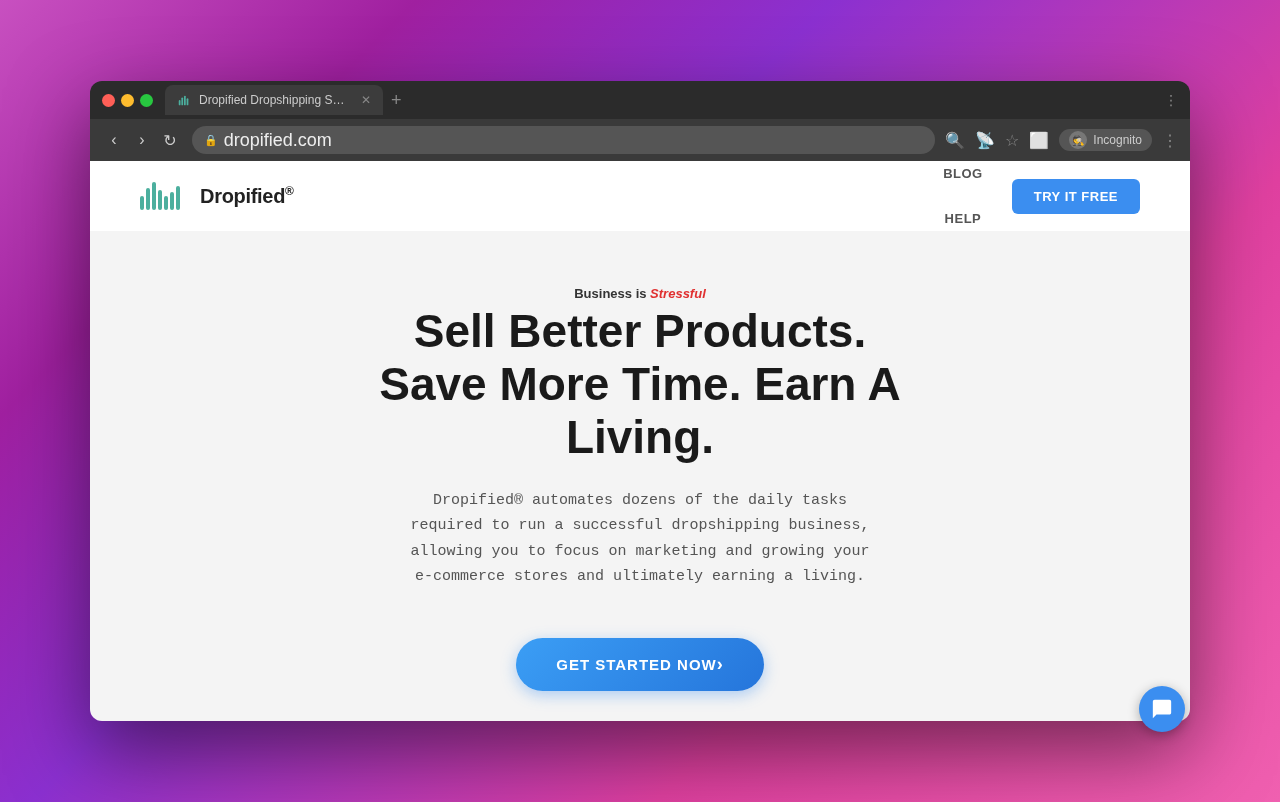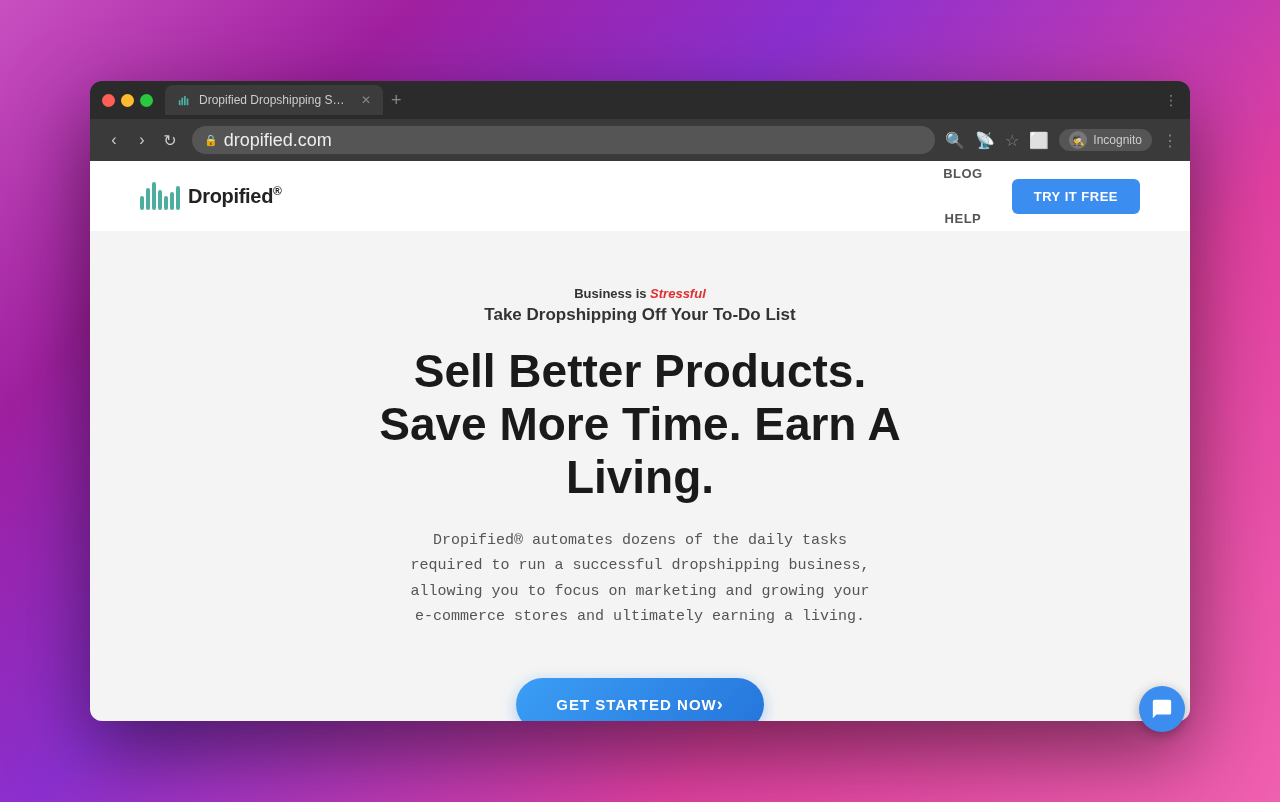--- a/index.html
+++ b/index.html
@@ -220,21 +220,21 @@
       display: flex;
       align-items: center;
       padding: 0 50px;
       flex-shrink: 0;
       box-shadow: 0 1px 3px rgba(0,0,0,0.05);
     }
 
     .site-logo {
       display: flex;
       align-items: center;
-      gap: 8px;
+      gap: 20px;
       text-decoration: none;
     }
 
     .logo-bars {
       display: flex;
       align-items: flex-end;
       gap: 2px;
       height: 28px;
     }
 
@@ -461,21 +461,20 @@
         <a class="nav-link">HELP</a>
         <a class="nav-link">LOGIN</a>
       </div>
       <button class="try-free-btn">TRY IT FREE</button>
     </nav>
 
     <div class="hero-section">
       <p class="hero-tagline">
         <span>Business is </span><span class="stressful">Stressful</span>
       </p>
-      <p class="hero-subtitle">Take Dropshipping Off Your To-Do List</p>
       <h1 class="hero-title">Sell Better Products. Save More Time. Earn A Living.</h1>
       <p class="hero-description">Dropified® automates dozens of the daily tasks required to run a successful dropshipping business, allowing you to focus on marketing and growing your e-commerce stores and ultimately earning a living.</p>
       <button class="cta-btn">
         <span>GET STARTED NOW</span>
         <span class="arrow">›</span>
       </button>
     </div>
 
   </div>
 </div>

